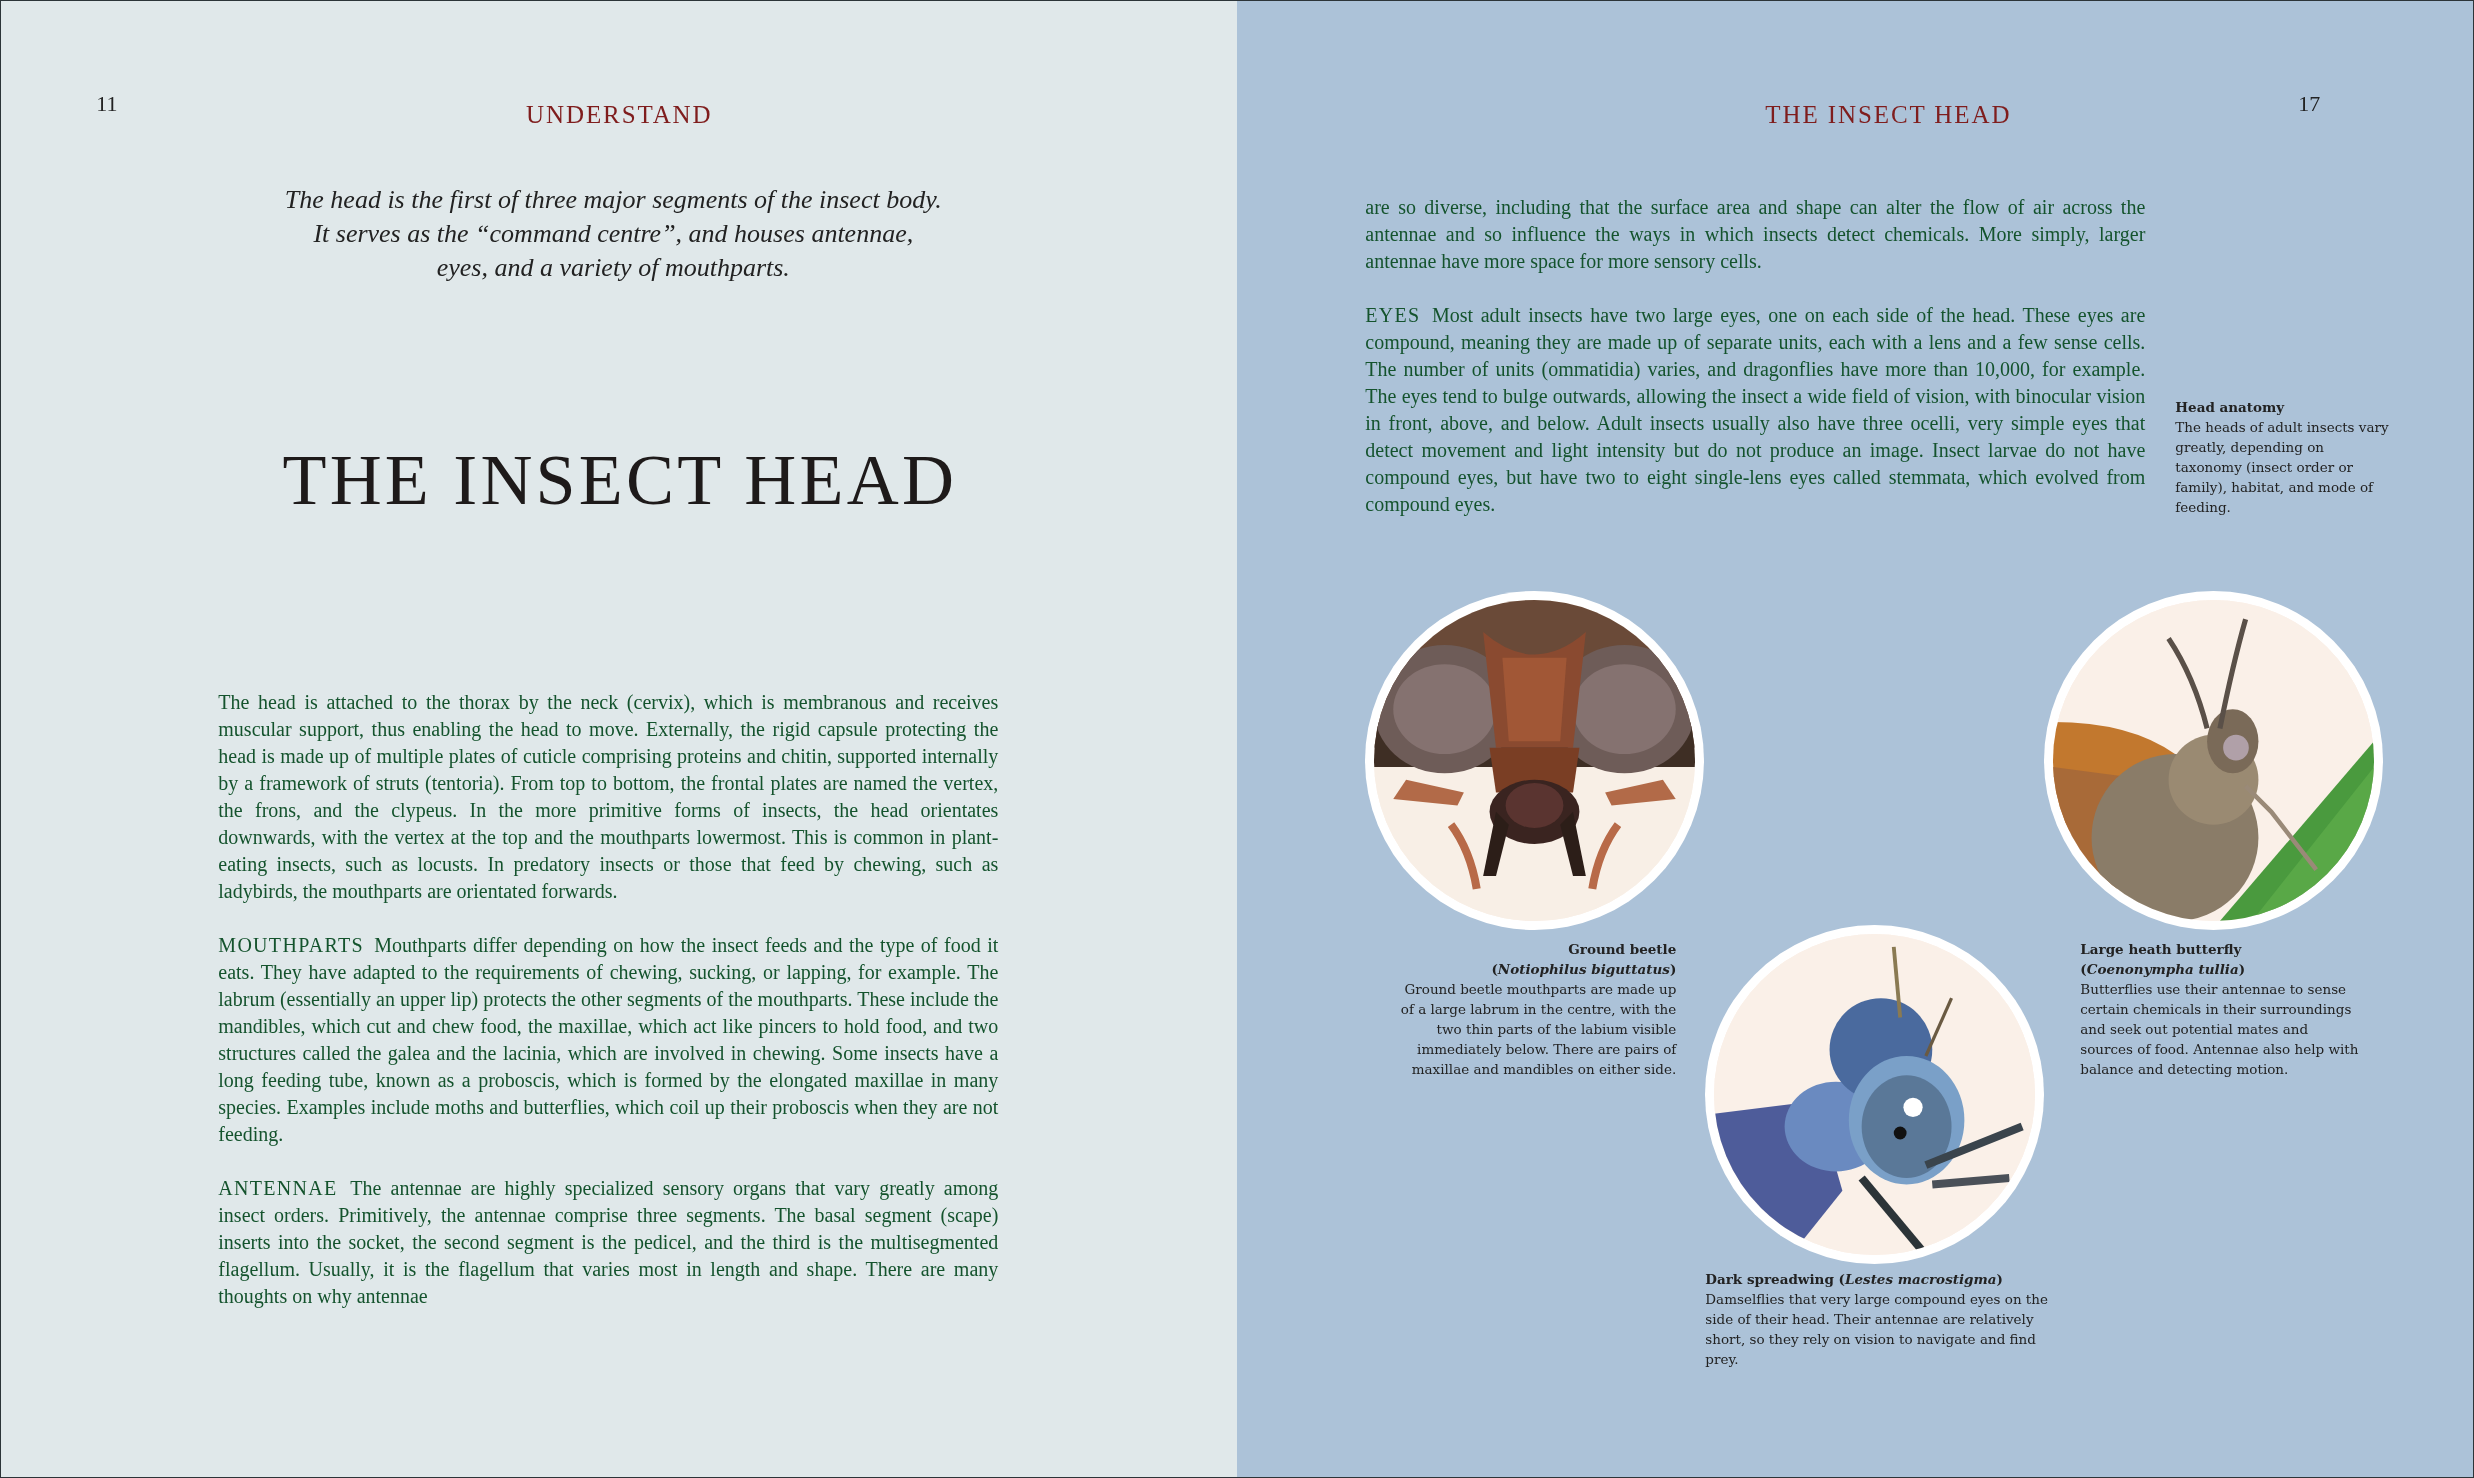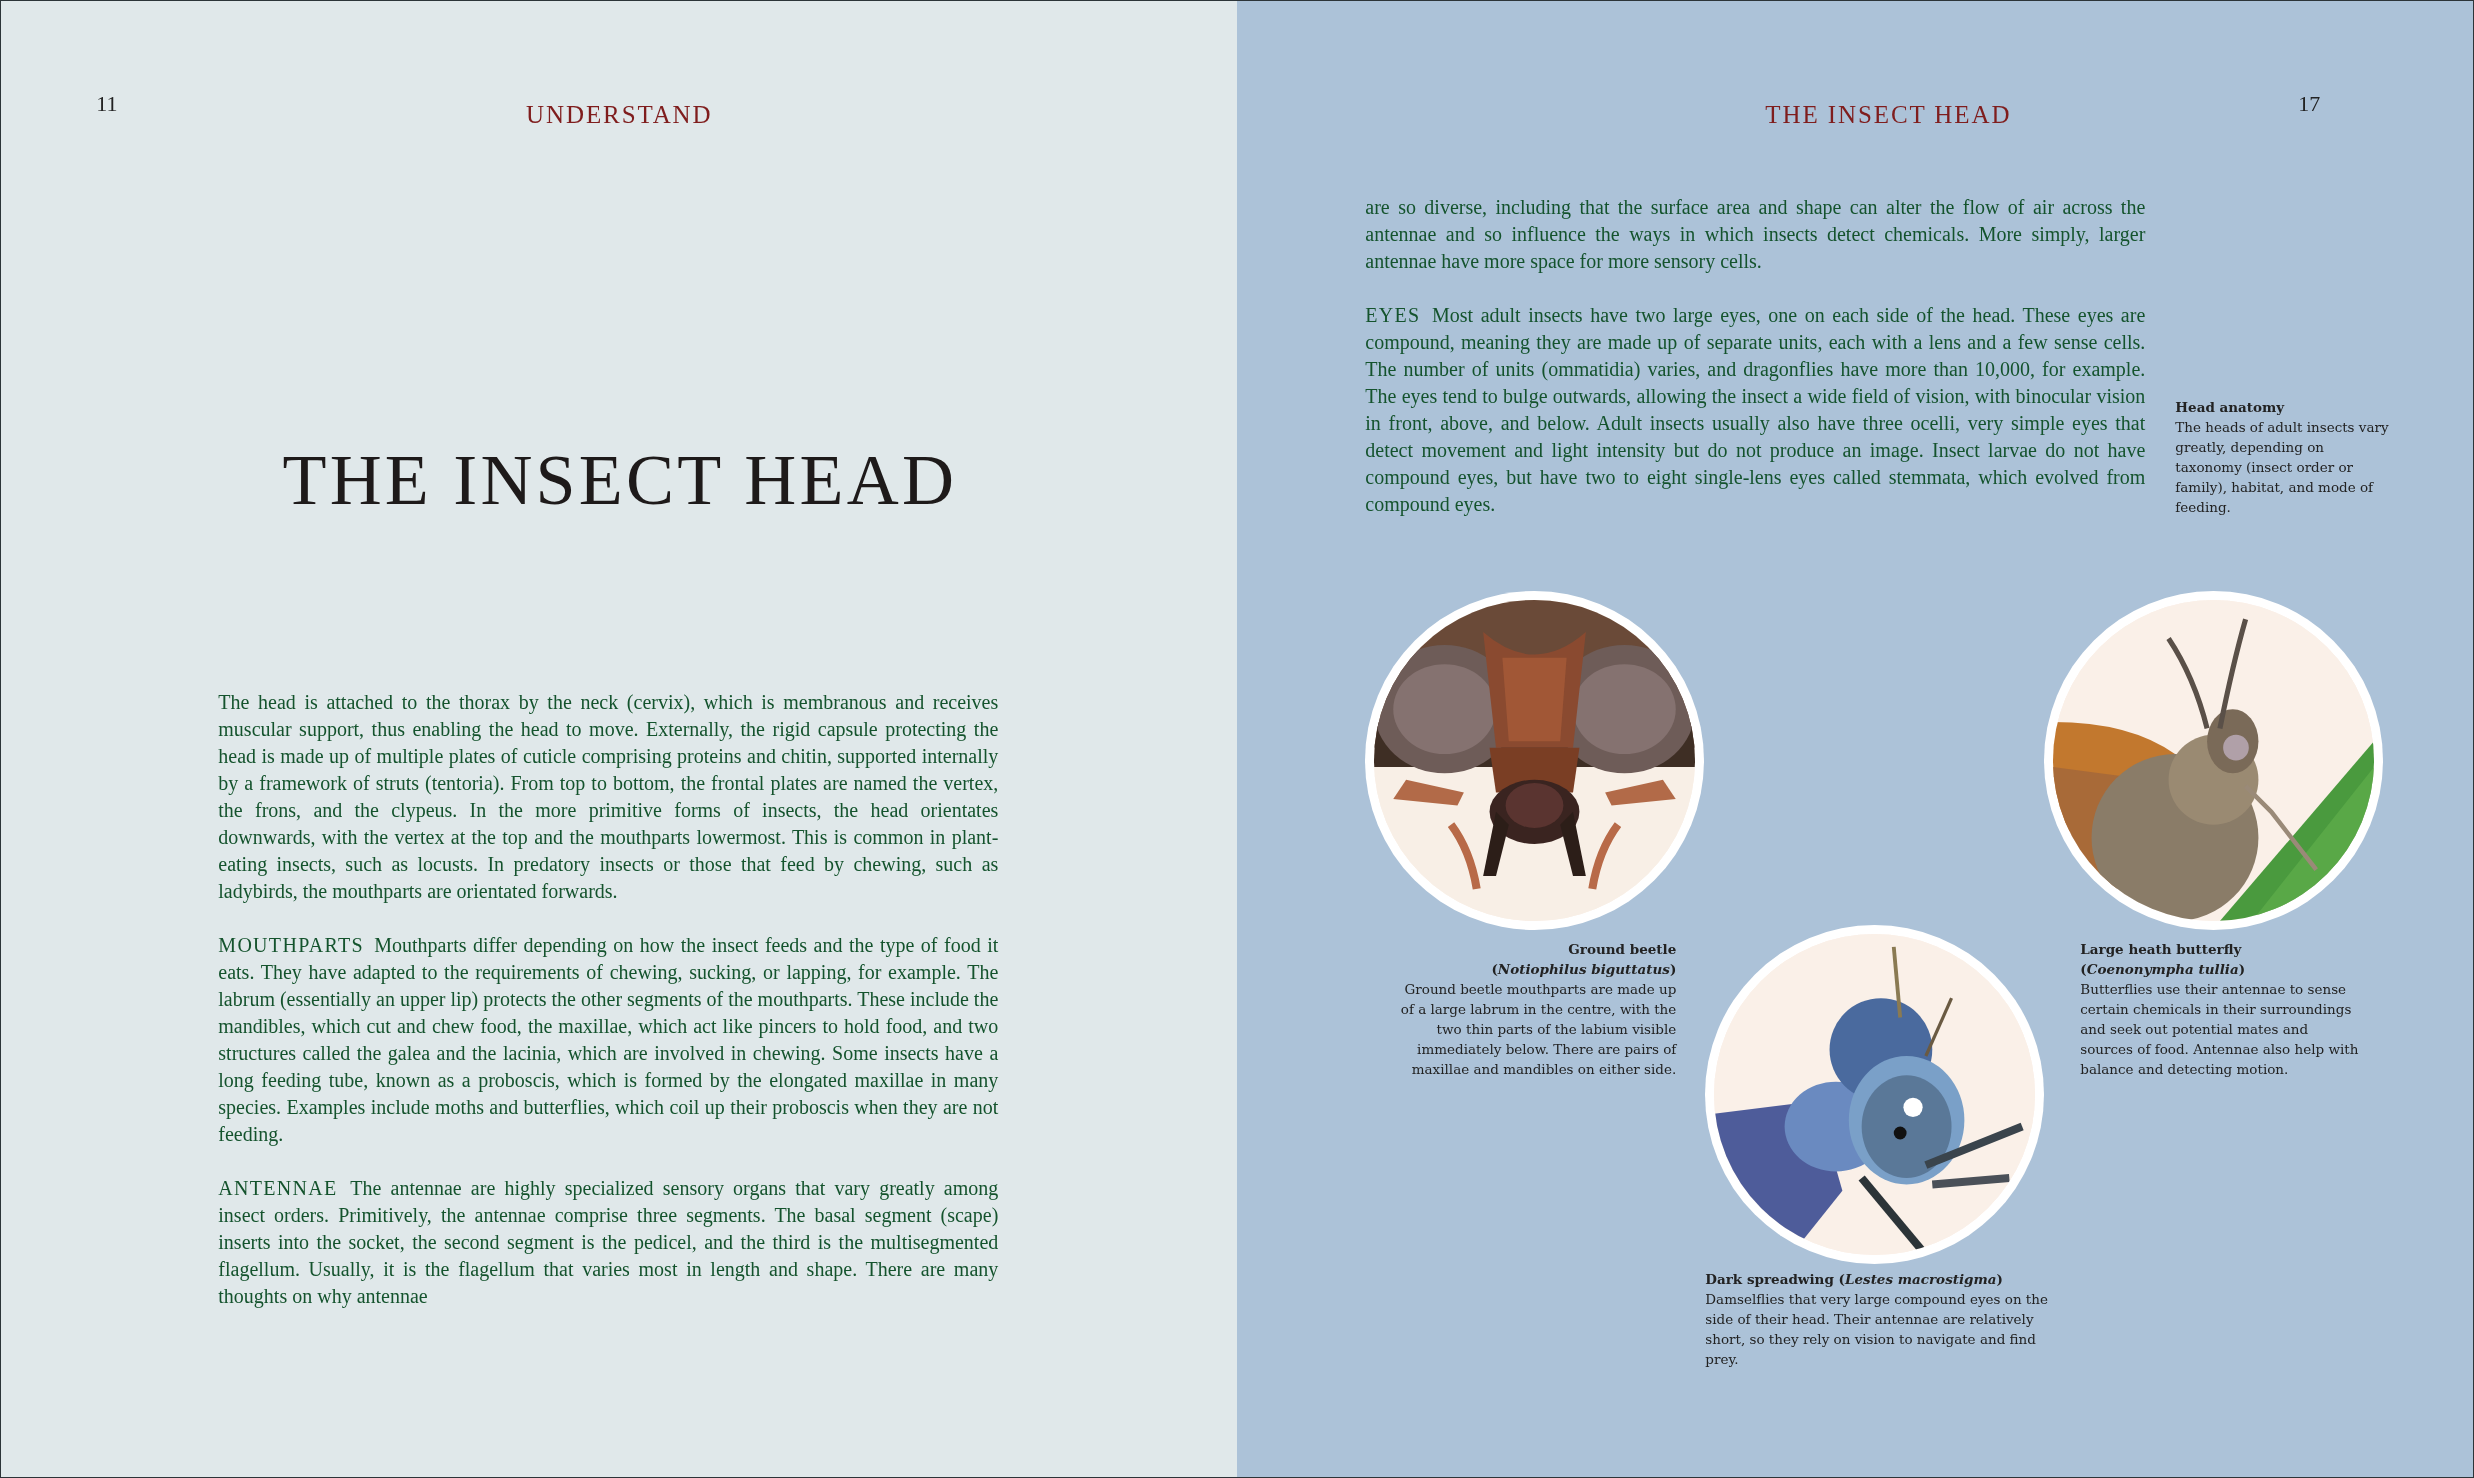--- a/index.html
+++ b/index.html
@@ -35,20 +35,25 @@
 </style>
 </head>
 <body>
 
 <div class="spread">
 
   <div class="page page-left">
     <div class="folio" style="left:95px;">11</div>
     <div class="running-head" style="left:0; width:1236px; text-align:center; margin-left:-619px; left:619px;">UNDERSTAND</div>
 
+    <div class="intro">
+      <div>The head is the first of three major segments of the insect body.</div>
+      <div>It serves as the “command centre”, and houses antennae,</div>
+      <div>eyes, and a variety of mouthparts.</div>
+    </div>
 
     <h1 class="title">THE INSECT HEAD</h1>
 
     <div class="body-col" style="left:217px; top:688px; width:780px;">
       <p>
         <span>The head is attached to the thorax by the neck (cervix), which is membranous and receives muscular support, thus enabling the head to move. Externally, the rigid capsule protecting the head is made up of multiple plates of cuticle comprising proteins and chitin, supported internally by a framework of struts (tentoria). From top to bottom, the frontal plates are named the vertex, the frons, and the clypeus. In the more primitive forms of insects, the head orientates downwards, with the vertex at the top and the mouthparts lowermost. This is common in plant-eating insects, such as locusts. In predatory insects or those that feed by chewing, such as ladybirds, the mouthparts are orientated forwards.</span>
       </p>
       <p>
         <span class="lead">MOUTHPARTS</span>
         <span>Mouthparts differ depending on how the insect feeds and the type of food it eats. They have adapted to the requirements of chewing, sucking, or lapping, for example. The labrum (essentially an upper lip) protects the other segments of the mouthparts. These include the mandibles, which cut and chew food, the maxillae, which act like pincers to hold food, and two structures called the galea and the lacinia, which are involved in chewing. Some insects have a long feeding tube, known as a proboscis, which is formed by the elongated maxillae in many species. Examples include moths and butterflies, which coil up their proboscis when they are not feeding.</span>

